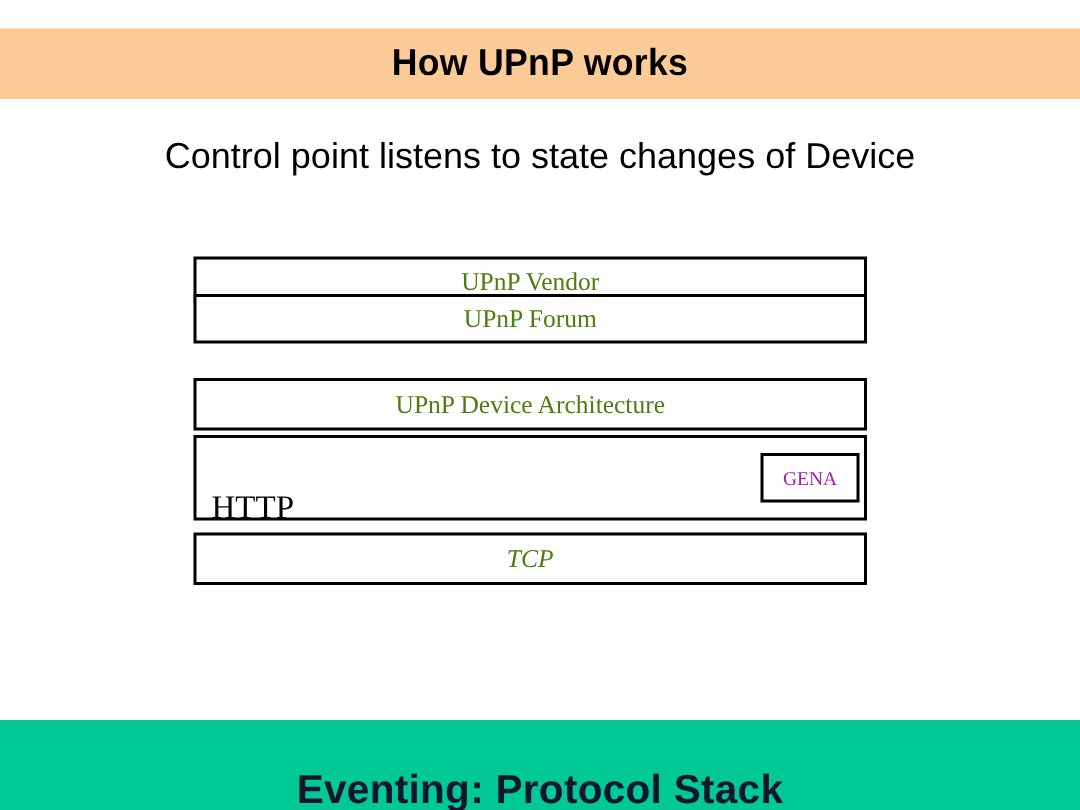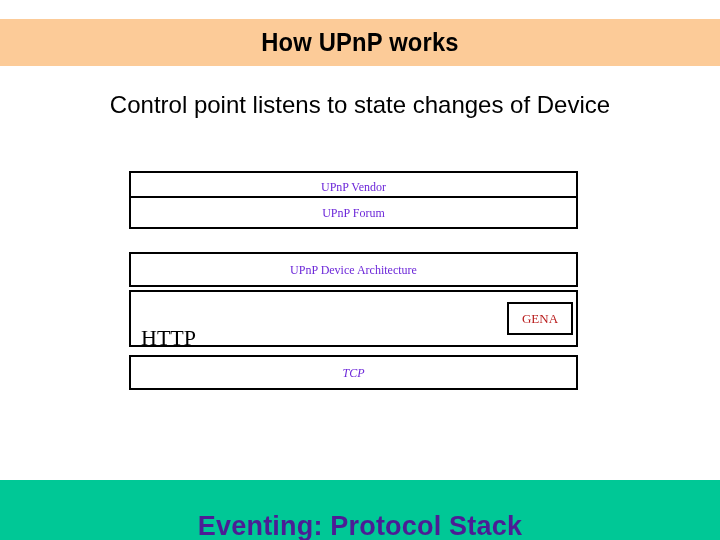--- a/index.html
+++ b/index.html
@@ -76,23 +76,23 @@
     border: 2px solid #000000;
     background: #ffffff;
     font-family: "Liberation Serif", serif;
     color: #000000;
     display: flex;
     align-items: center;
     justify-content: center;
   }
   .layer-label {
     font-family: "Liberation Serif", serif;
-    font-size: 12px;
+    font-size: 17px;
     line-height: 1;
-    color: #6d28d9;
+    color: #4d7c0f;
     white-space: nowrap;
   }
 
   .layer-vendor  { top: 1px;   height: 32px; }
   .layer-forum   { top: 26px;  height: 33px; }
   .layer-uda     { top: 82px;  height: 35px; }
   .layer-http    { top: 120px; height: 57px;
                    justify-content: flex-start; align-items: flex-start; }
   .layer-tcp     { top: 185px; height: 35px; font-style: italic; }
 
@@ -116,41 +116,41 @@
     border: 2px solid #000000;
     background: #ffffff;
     display: flex;
     align-items: center;
     justify-content: center;
   }
   .gena-label {
     font-family: "Liberation Serif", serif;
     font-size: 13px;
     line-height: 1;
-    color: #b91c1c;
+    color: #a21caf;
     white-space: nowrap;
   }
 
   
   .footer-band {
     position: absolute;
     left: 0;
     top: 480px;
     width: 720px;
     height: 60px;
     background: #00c896;
     display: flex;
     align-items: center;
     justify-content: center;
   }
   .footer-text {
     font-family: "Liberation Sans", sans-serif;
     font-weight: bold;
     font-size: 27px;
-    color: #4c1d95;
+    color: #0f172a;
     white-space: nowrap;
     letter-spacing: 0.2px;
     margin-top: 32px;
   }
 </style>
 </head>
 <body>
 
 <div id="slide">
 

